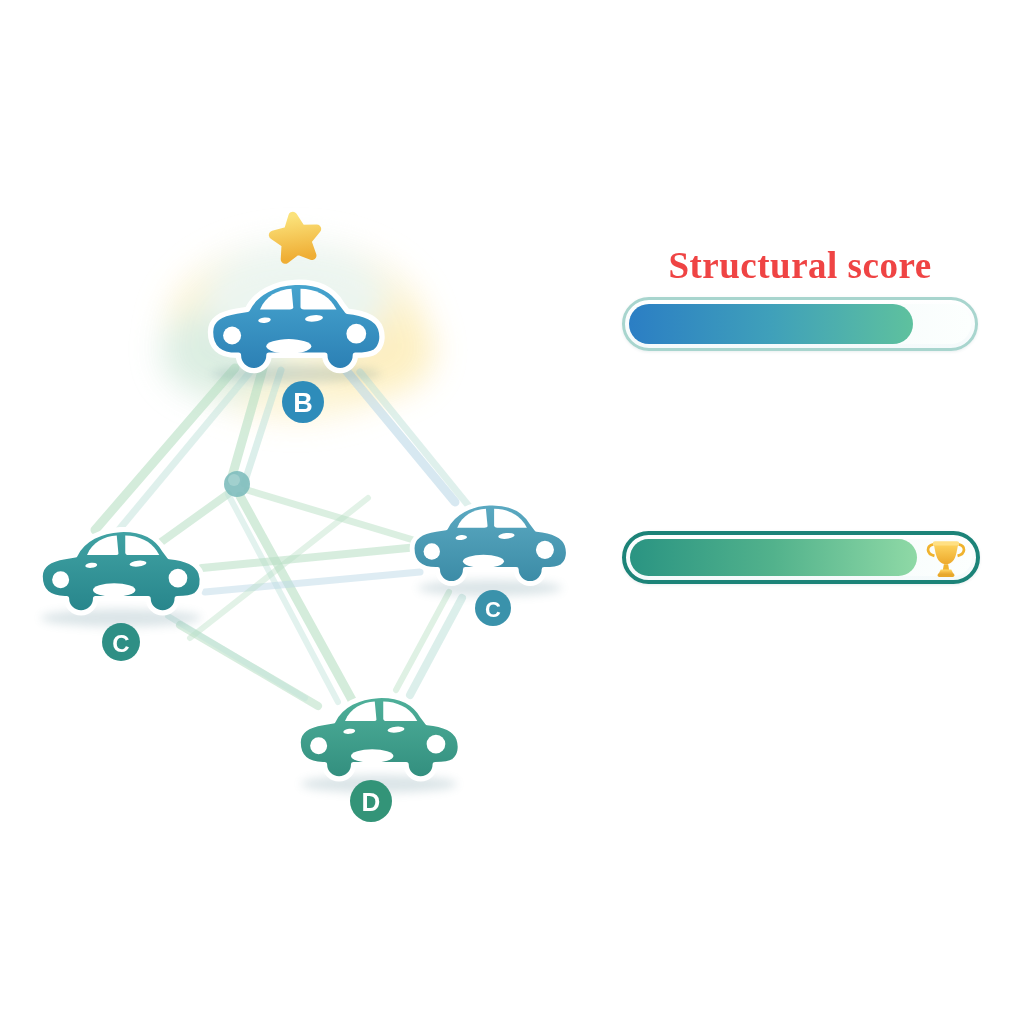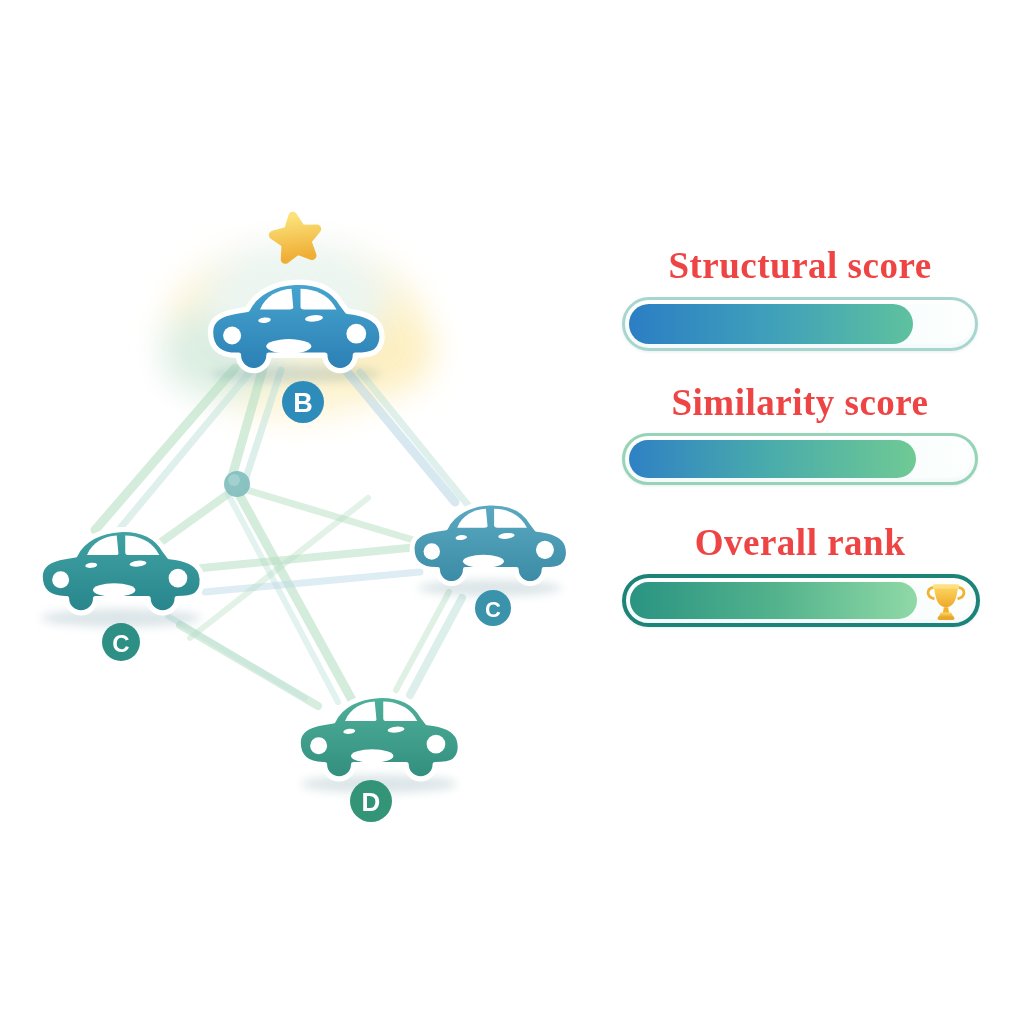--- a/index.html
+++ b/index.html
@@ -153,31 +153,22 @@
 
     <div class="metric m1">
       <div class="metric-title">Structural score</div>
       <div class="bar bar-1">
         <div class="track">
           <div class="fill fill-1" style="width: 83%;"></div>
         </div>
       </div>
     </div>
 
-    <div class="metric m2">
-      <div class="metric-title">Similarity score</div>
-      <div class="bar bar-2">
-        <div class="track">
-          <div class="fill fill-2" style="width: 84%;"></div>
-        </div>
-      </div>
-    </div>
 
     <div class="metric m3">
-      <div class="metric-title">Overall rank</div>
       <div class="bar bar-3">
         <div class="track">
           <div class="fill fill-3" style="width: 84%;"></div>
           <svg class="trophy" viewBox="0 0 40 40">
             <defs>
               <linearGradient id="gGold" x1="0" y1="0" x2="0" y2="1">
                 <stop offset="0" stop-color="#ffd865"></stop>
                   <stop offset="1" stop-color="#eda92b"></stop>
               </linearGradient>
             </defs>

